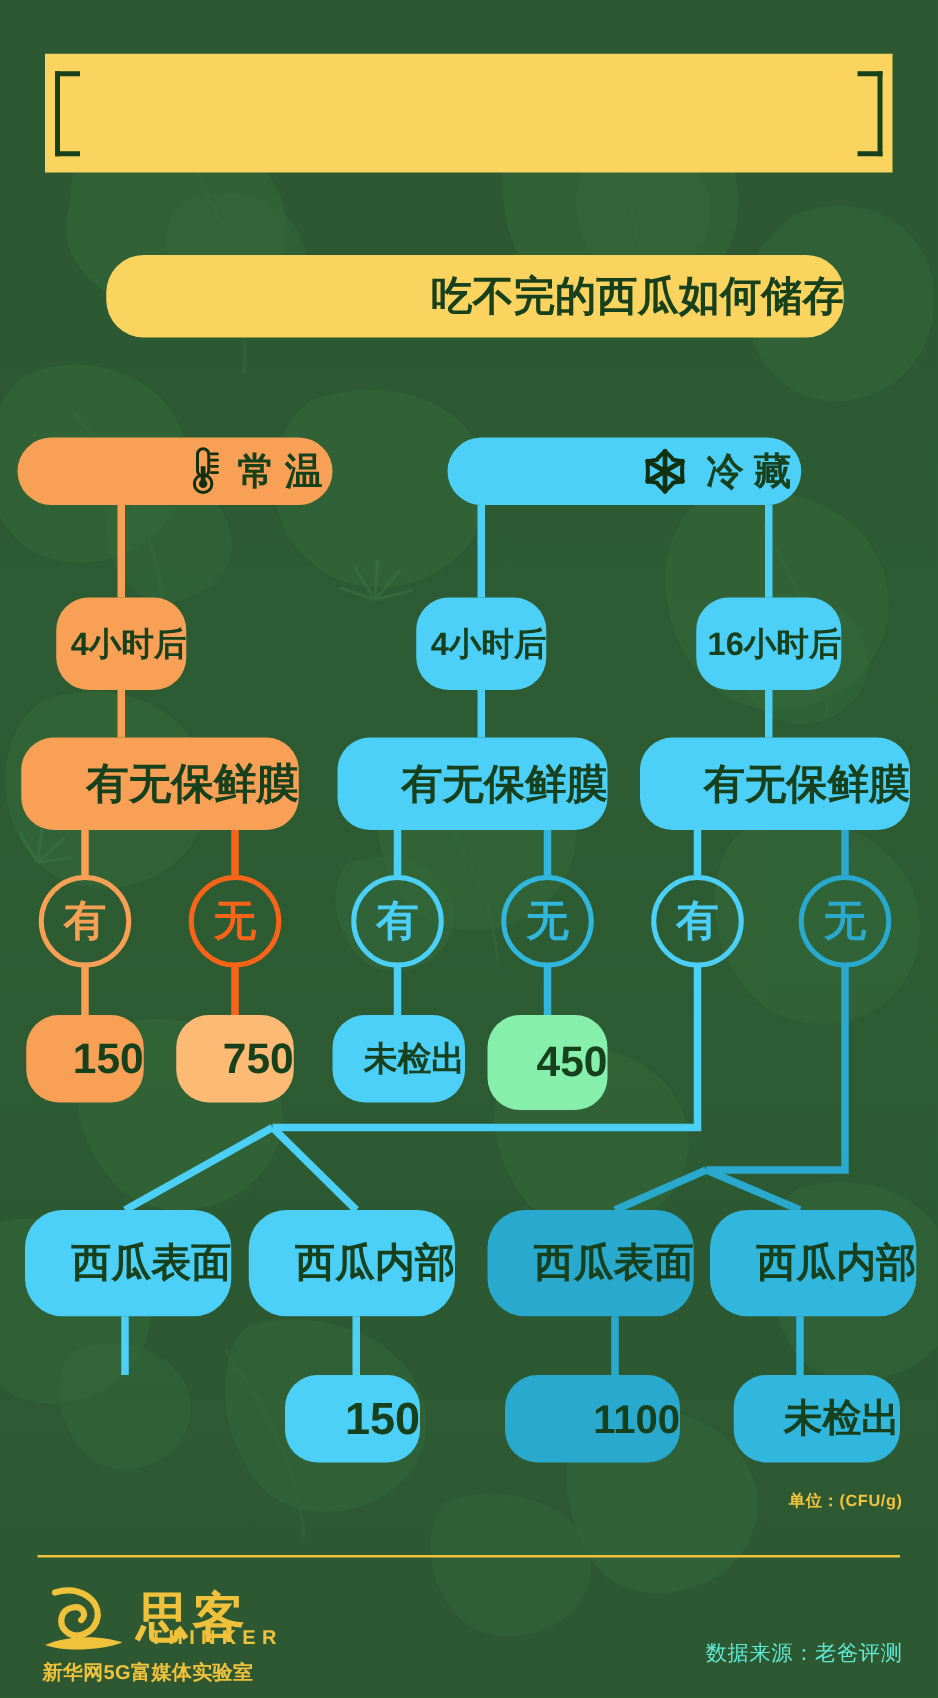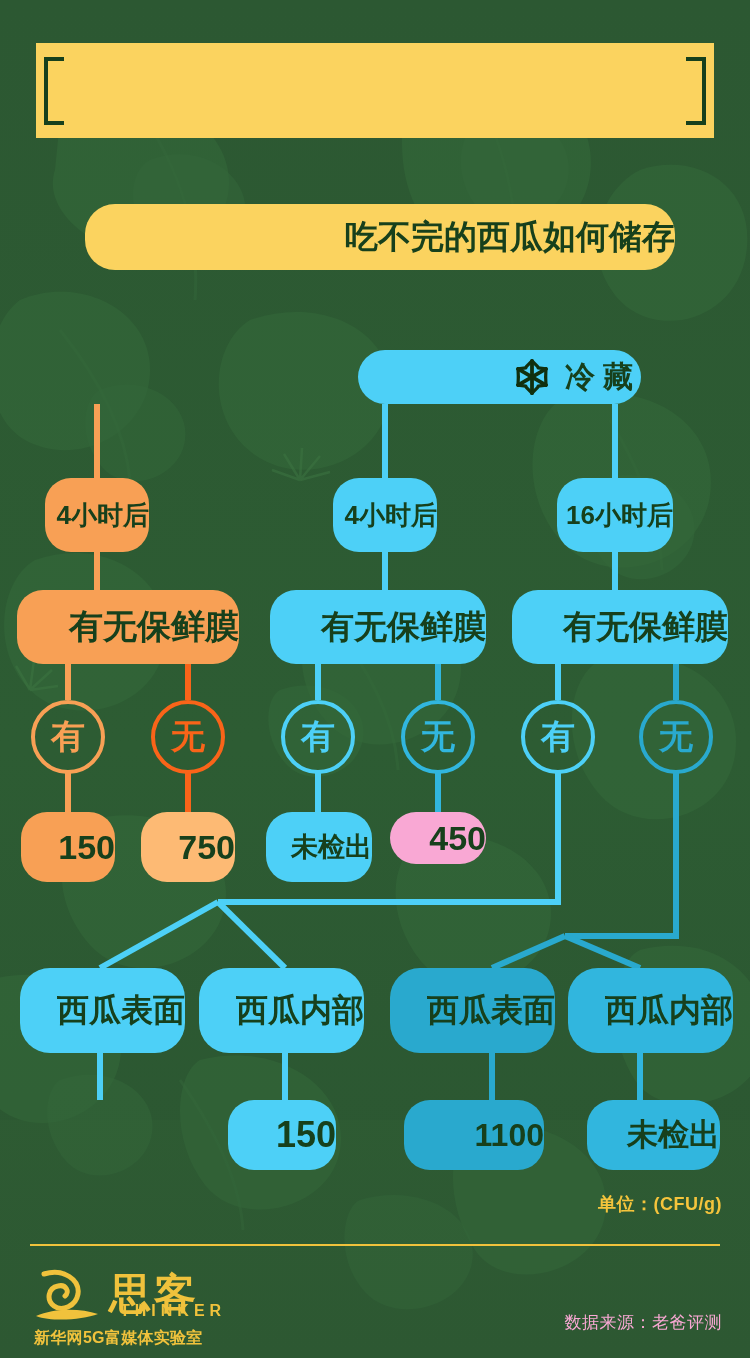--- a/index.html
+++ b/index.html
@@ -74,36 +74,36 @@
     border-radius: 50%;
     display: flex; align-items: center; justify-content: center;
     font-weight: bold;
     background: transparent;
   }
 
   
   .unit {
     position: absolute;
     right: 28px; top: 1192px;
-    font-size: 18px;
+    font-size: 13px;
     font-weight: bold;
     color: #f5c43c;
     letter-spacing: .5px;
   }
   .rule {
     position: absolute;
     left: 30px; top: 1244px;
     width: 690px; height: 2px;
     background: #f0c23c;
   }
   .source {
     position: absolute;
     right: 28px; top: 1311px;
     font-size: 17px;
-    color: #f9a8d4;
+    color: #5eead4;
     letter-spacing: .5px;
   }
   .logo-wrap {
     position: absolute;
     left: 34px; top: 1268px;
     width: 260px; height: 78px;
   }
   .logo-cn {
     position: absolute;
     left: 75px; top: -2px;
@@ -250,20 +250,35 @@
 <div id="stage">
 
   <div class="title-band"></div>
   <div class="brk l"></div>
   <div class="brk r"></div>
 
   <div class="node" style="left:85px; top:204px; width:590px; height:66px; background:#fbd35f; font-size:33px; border-radius:30px;">
     <span>吃不完的西瓜如何储存</span>
   </div>
 
+  <div class="node pill" style="left:14px; top:350px; width:252px; height:54px; background:#f8a055; font-size:30px;">
+    <svg width="26" height="40" viewBox="0 0 26 40" style="margin-right:14px;">
+      <rect x="8" y="2" width="9" height="22" rx="4.5" fill="none" stroke="#11300f" stroke-width="2.4"></rect>
+      <circle cx="12.5" cy="30" r="7" fill="none" stroke="#11300f" stroke-width="2.4"></circle>
+      <circle cx="12.5" cy="30" r="3.4" fill="#11300f"></circle>
+      <rect x="10.6" y="16" width="3.8" height="13" fill="#11300f"></rect>
+      <g stroke="#11300f" stroke-width="2.2" stroke-linecap="round">
+        <line x1="19" y1="6" x2="24" y2="6"></line>
+        <line x1="19" y1="11" x2="24" y2="11"></line>
+        <line x1="19" y1="16" x2="24" y2="16"></line>
+        <line x1="19" y1="21" x2="24" y2="21"></line>
+      </g>
+    </svg>
+    <span style="letter-spacing:8px;">常温</span>
+  </div>
 
   <div class="node pill" style="left:358px; top:350px; width:283px; height:54px; background:#4dd0f7; font-size:30px;">
     <svg width="38" height="38" viewBox="0 0 40 40" style="margin-right:14px;">
       <g stroke="#11300f" stroke-width="4" stroke-linecap="round">
         <line x1="20" y1="3" x2="20" y2="37"></line>
         <line x1="5.3" y1="11.5" x2="34.7" y2="28.5"></line>
         <line x1="5.3" y1="28.5" x2="34.7" y2="11.5"></line>
       </g>
       <g stroke="#11300f" stroke-width="3.4" stroke-linecap="round">
         <line x1="20" y1="3" x2="14" y2="9"></line>
@@ -324,21 +339,21 @@
 
   <div class="node" style="left:21px; top:812px; width:94px; height:70px; background:#f8a055; font-size:34px;">
     <span>150</span>
   </div>
   <div class="node" style="left:141px; top:812px; width:94px; height:70px; background:#fdba74; font-size:34px;">
     <span>750</span>
   </div>
   <div class="node" style="left:266px; top:812px; width:106px; height:70px; background:#4dd0f7; font-size:27px;">
     <span>未检出</span>
   </div>
-  <div class="node" style="left:390px; top:812px; width:96px; height:52px; background:#f9a8d4; font-size:34px;">
+  <div class="node" style="left:390px; top:812px; width:96px; height:76px; background:#86efac; font-size:34px;">
     <span>450</span>
   </div>
 
   <div class="node" style="left:20px; top:968px; width:165px; height:85px; background:#4dd0f7; font-size:32px; border-radius:30px;">
     <span>西瓜表面</span>
   </div>
   <div class="node" style="left:199px; top:968px; width:165px; height:85px; background:#4dd0f7; font-size:32px; border-radius:30px;">
     <span>西瓜内部</span>
   </div>
   <div class="node" style="left:390px; top:968px; width:165px; height:85px; background:#29a9ce; font-size:32px; border-radius:30px;">

